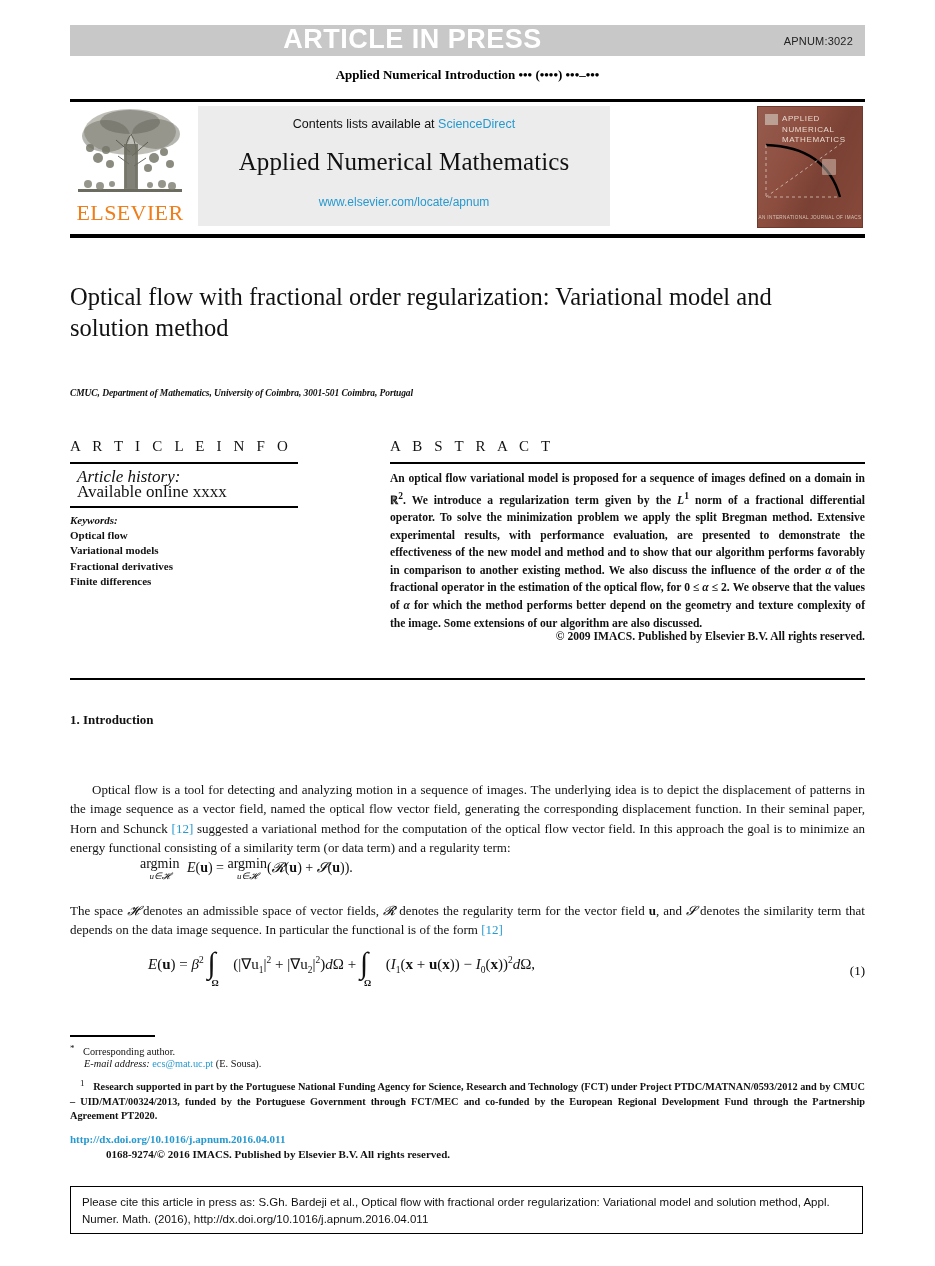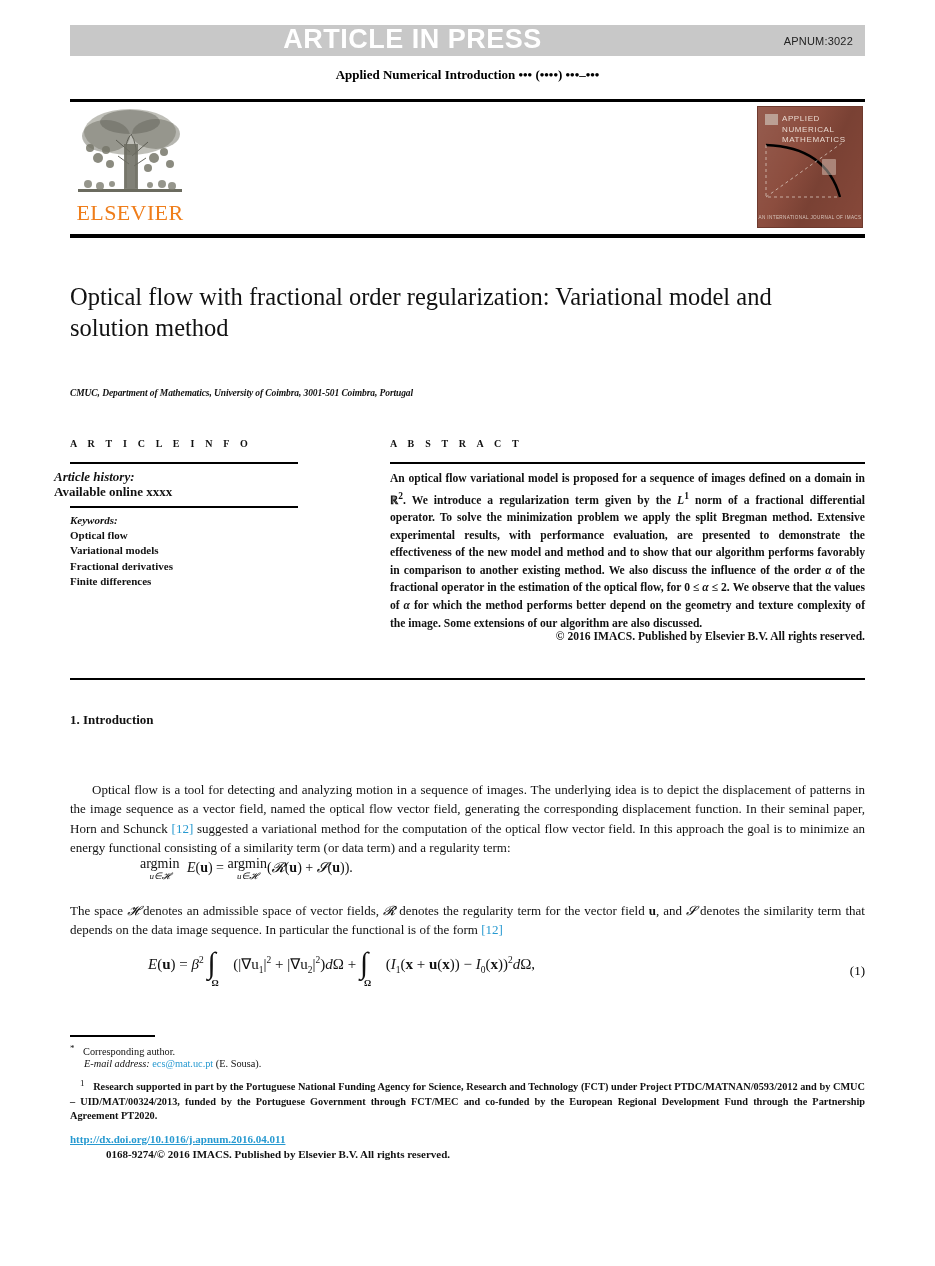--- a/index.html
+++ b/index.html
@@ -270,22 +270,22 @@
     font-weight: bold;
     font-size: 9.5px;
     color: #111;
     letter-spacing: -0.1px;
   }
 
   
   .info-head, .abs-head {
     position: absolute;
     font-family: "Liberation Serif", serif;
-    font-weight: bold;
-    font-size: 10px;
+    font-weight: normal;
+    font-size: 15px;
     letter-spacing: 4.2px;
     color: #111;
   }
   .info-head { left: 70px; top: 438px; }
   .abs-head  { left: 390px; top: 438px; }
 
   .info-rule {
     position: absolute;
     left: 70px;
     top: 462px;
@@ -305,26 +305,26 @@
     position: absolute;
     left: 390px;
     top: 462px;
     width: 475px;
     height: 2px;
     background: #000;
   }
 
   .hist {
     position: absolute;
-    left: 54px;
+    left: 77px;
     top: 469px;
     width: 240px;
     font-family: "Liberation Serif", serif;
-    font-weight: bold;
-    font-size: 13px;
+    font-weight: normal;
+    font-size: 17px;
     line-height: 15px;
     color: #111;
   }
   .hist .it { font-style: italic; }
 
   .kw {
     position: absolute;
     left: 70px;
     top: 513px;
     width: 240px;
@@ -471,21 +471,20 @@
   .fn .lnk { color: #2699d0; }
 
   .doi {
     position: absolute;
     left: 70px;
     top: 1133px;
     font-family: "Liberation Serif", serif;
     font-weight: bold;
     font-size: 11px;
     color: #2699d0;
-    text-decoration: underline;
   }
   .issn {
     position: absolute;
     left: 70px;
     top: 1148px;
     font-family: "Liberation Serif", serif;
     font-weight: bold;
     font-size: 11px;
     color: #111;
     padding-left: 36px;
@@ -559,20 +558,27 @@
             <circle cx="86" cy="78" r="4"></circle>
               <circle cx="96" cy="80" r="4"></circle>
             <circle cx="36" cy="78" r="3"></circle>
               <circle cx="74" cy="79" r="3"></circle>
           </g>
         </svg>
       </div>
       <div class="elsevier-word">ELSEVIER</div>
     </div>
 
+    <div class="sd-box">
+      <div class="sd-contents">
+        <span>Contents lists available at </span><span class="sd-link">ScienceDirect</span>
+      </div>
+      <div class="sd-journal">Applied Numerical Mathematics</div>
+      <div class="sd-url">www.elsevier.com/locate/apnum</div>
+    </div>
 
 
     <div class="cover-thumb">
       <div class="cover-sheen"></div>
       <div class="cover-badge"></div>
       <div class="cover-title">APPLIED NUMERICAL MATHEMATICS</div>
       <svg class="cover-arc" viewBox="0 0 92 62" xmlns="http://www.w3.org/2000/svg">
         <path d="M2 6 Q62 8 76 58" stroke="#000" stroke-width="2.4" fill="none"></path>
         <path d="M2 6 L2 58 L76 58" stroke="#d8c6bc" stroke-width="0.8" fill="none" stroke-dasharray="3,3"></path>
         <path d="M2 58 L78 4" stroke="#d8c6bc" stroke-width="0.8" fill="none" stroke-dasharray="3,3"></path>
@@ -608,21 +614,21 @@
     domain in ℝ<sup class="sm">2</sup>. We introduce a regularization term given by the <span class="mathvar">L</span><sup class="sm">1</sup> norm of a fractional
     differential operator. To solve the minimization problem we apply the split Bregman
     method. Extensive experimental results, with performance evaluation, are presented to
     demonstrate the effectiveness of the new model and method and to show that our
     algorithm performs favorably in comparison to another existing method. We also discuss
     the influence of the order <span class="mathvar">α</span> of the fractional operator in the estimation of the optical flow,
     for 0 ≤ <span class="mathvar">α</span> ≤ 2. We observe that the values of <span class="mathvar">α</span> for which the method performs better
     depend on the geometry and texture complexity of the image. Some extensions of our
     algorithm are also discussed.
   </div>
-  <div class="copyline">© 2016 IMACS. Published by Elsevier B.V. All rights reserved.</div>
+  <div class="copyline">© 2009 IMACS. Published by Elsevier B.V. All rights reserved.</div>
 
   <div class="sec-rule"></div>
 
   <div class="sec-head">1. Introduction</div>
 
   <div class="para p1">
     <span class="indent"></span>Optical flow is a tool for detecting and analyzing motion in a sequence of images. The underlying idea is to depict
     the displacement of patterns in the image sequence as a vector field, named the optical flow vector field, generating the
     corresponding displacement function. In their seminal paper, Horn and Schunck <span class="ref">[12]</span> suggested a variational method for the
     computation of the optical flow vector field. In this approach the goal is to minimize an energy functional consisting of a
@@ -670,14 +676,17 @@
     <span>(E. Sousa).</span>
   </div>
   <div class="fn fn3">
     <span class="mark" style="padding-left:10px;">1</span>
     <span style="padding-left:6px;font-weight:bold;">Research supported in part by the Portuguese National Funding Agency for Science, Research and Technology (FCT) under Project PTDC/MATNAN/0593/2012 and by CMUC – UID/MAT/00324/2013, funded by the Portuguese Government through FCT/MEC and co-funded by the European Regional Development Fund through the Partnership Agreement PT2020.</span>
   </div>
 
   <div class="doi">http://dx.doi.org/10.1016/j.apnum.2016.04.011</div>
   <div class="issn">0168-9274/© 2016 IMACS. Published by Elsevier B.V. All rights reserved.</div>
 
+  <div class="cite-box">
+    <div class="cite-text">Please cite this article in press as: S.Gh. Bardeji et al., Optical flow with fractional order regularization: Variational model and solution method, Appl. Numer. Math. (2016), http://dx.doi.org/10.1016/j.apnum.2016.04.011</div>
+  </div>
 
 </div>
 
 </body></html>

